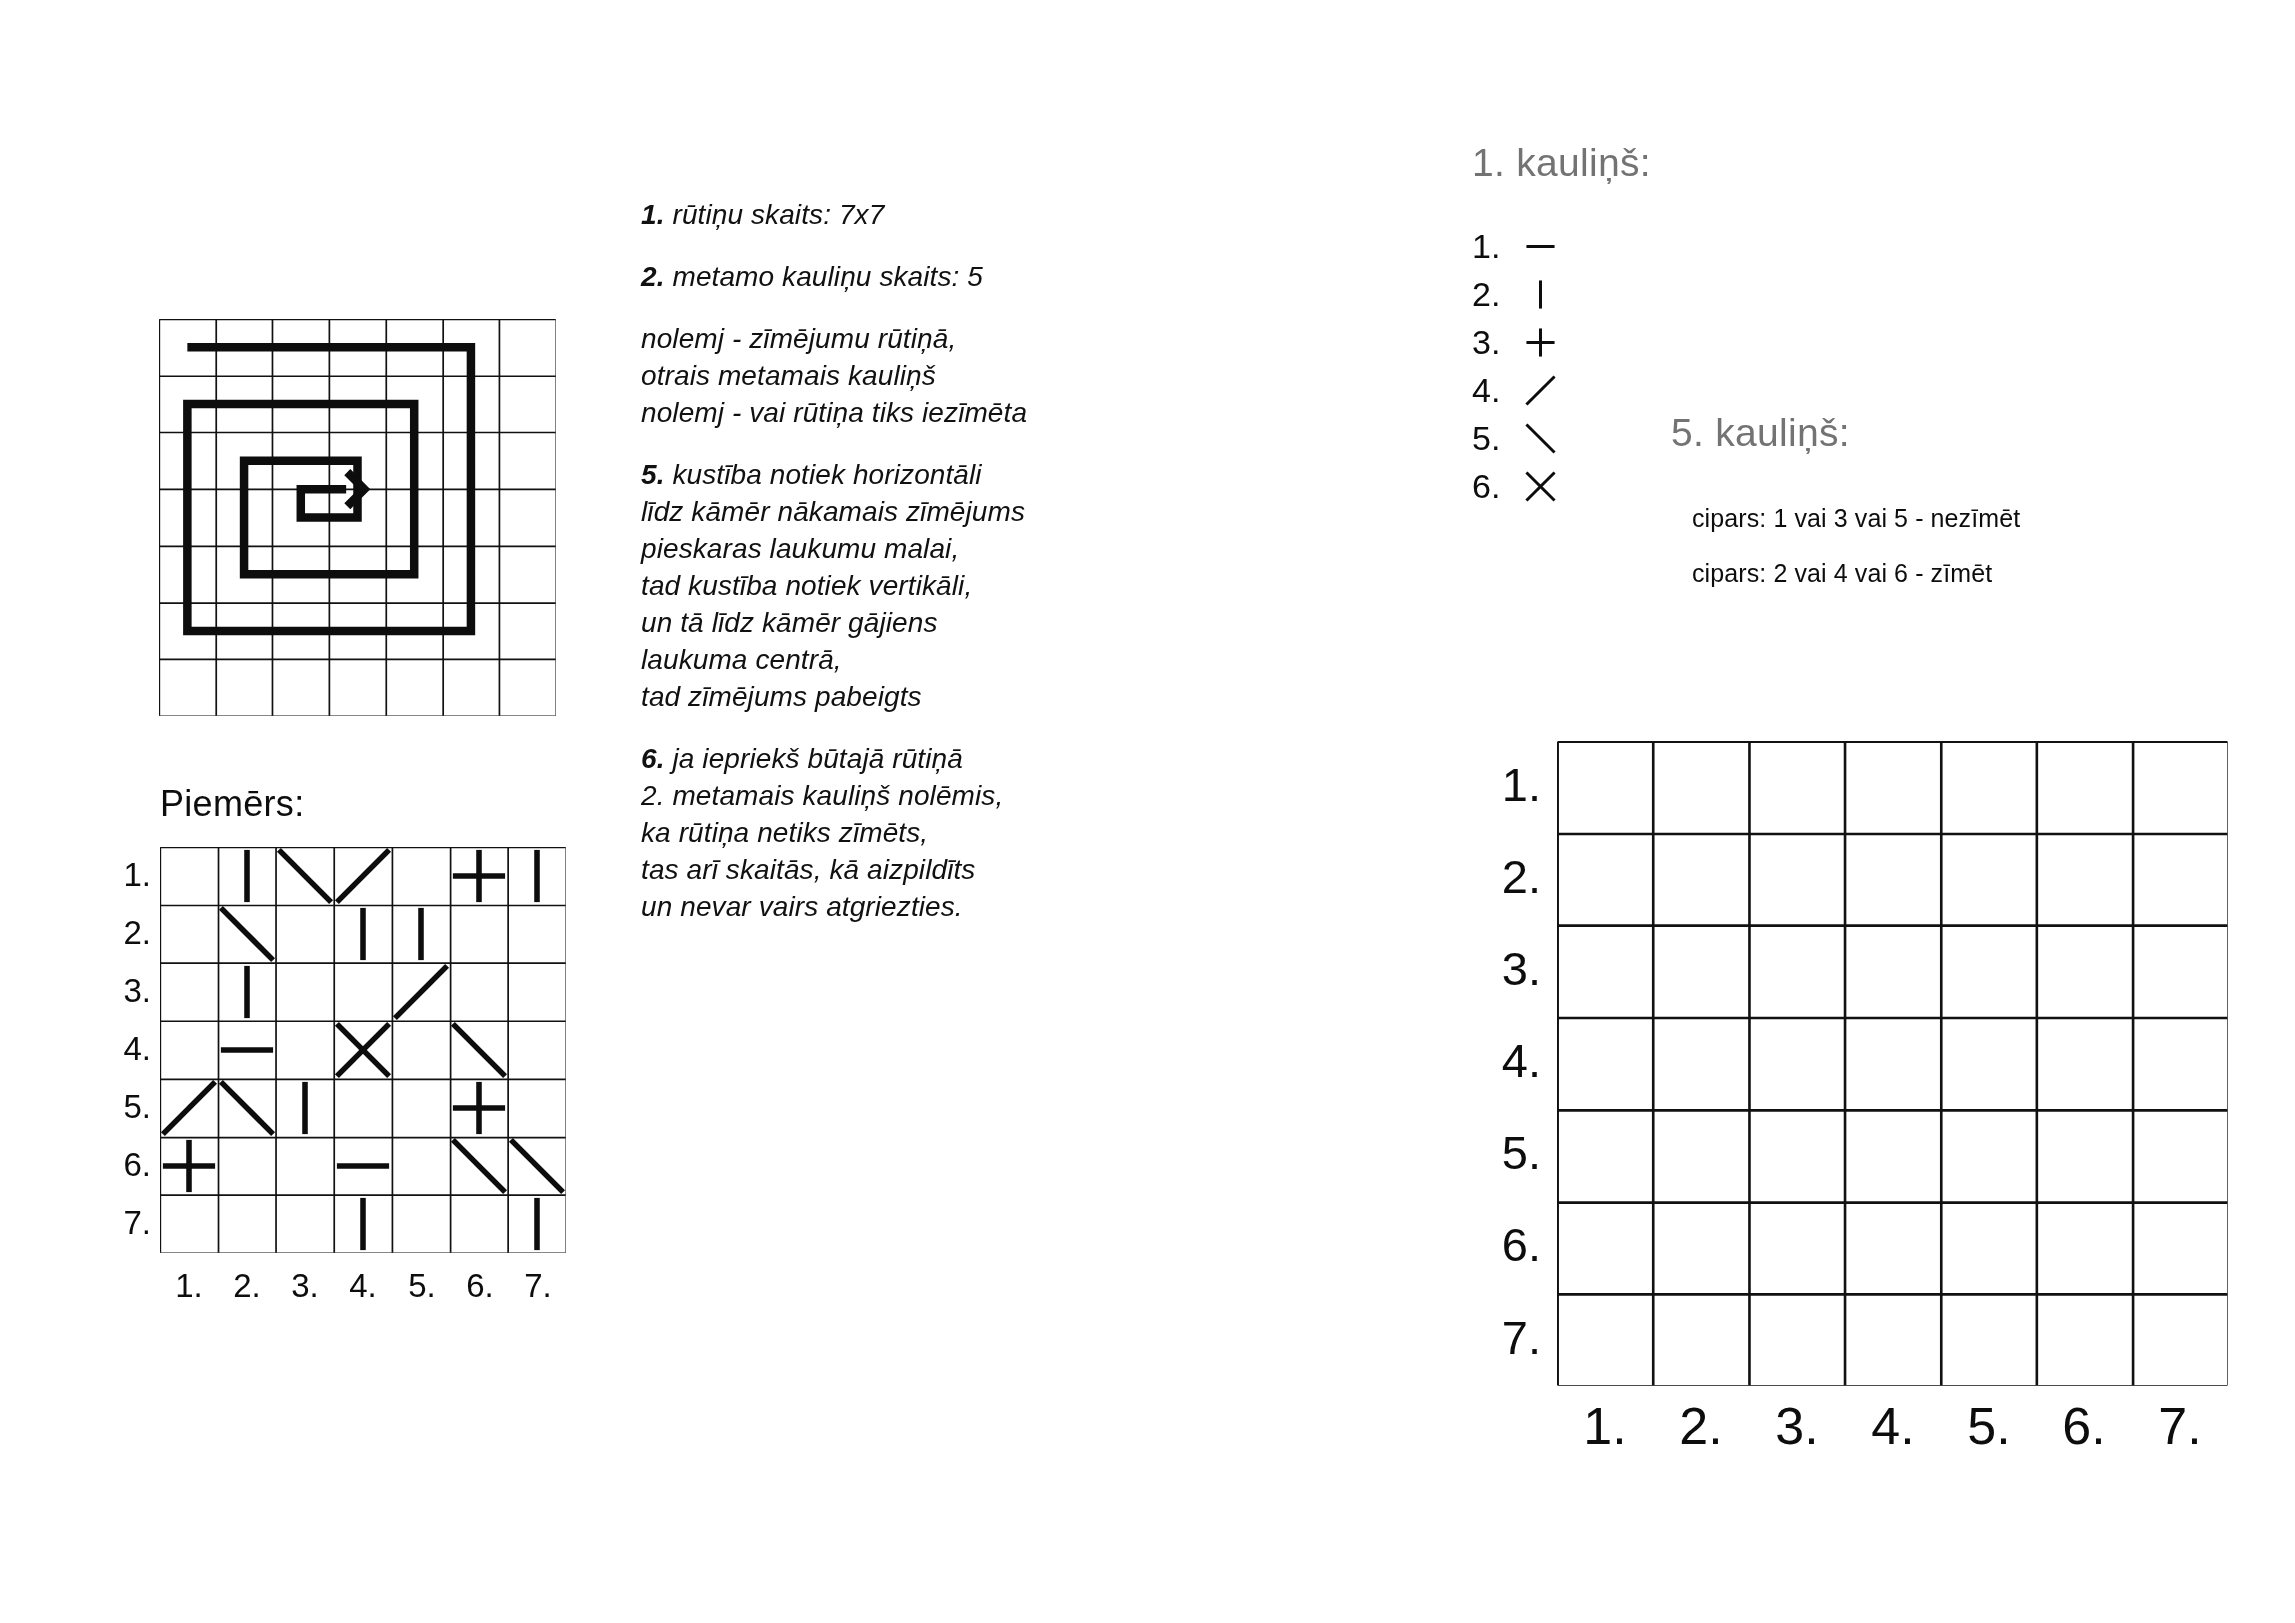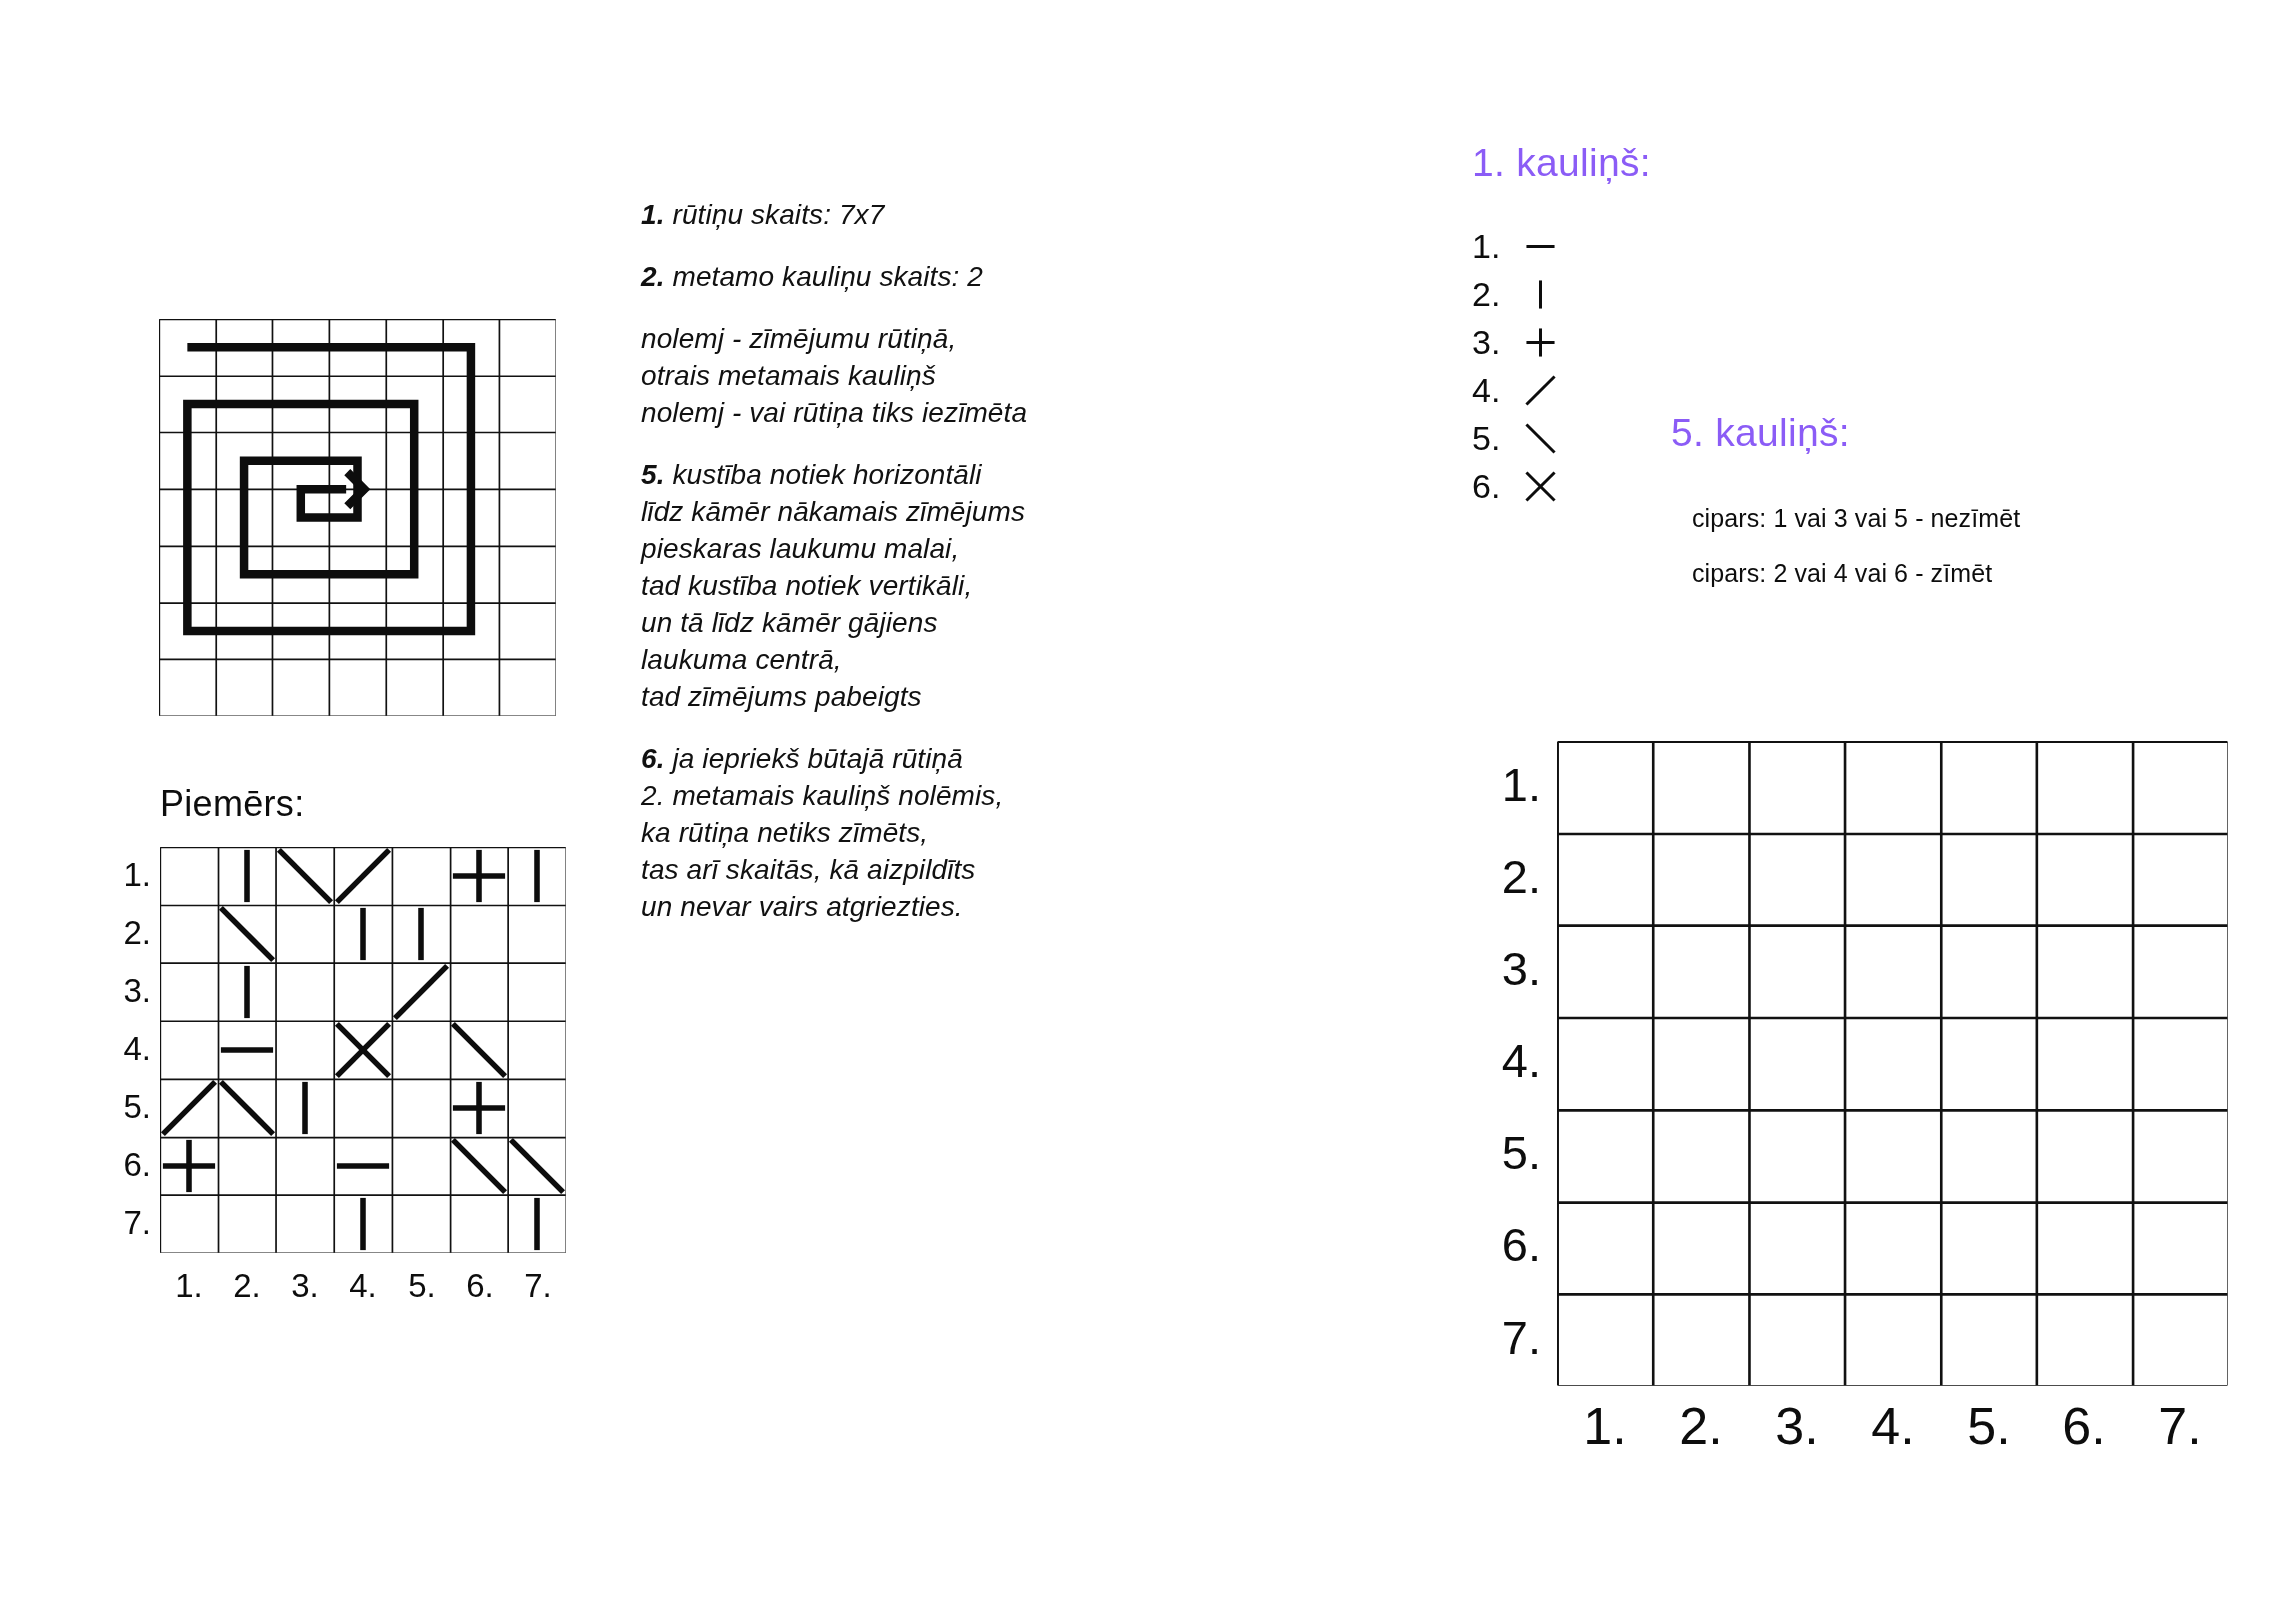--- a/index.html
+++ b/index.html
@@ -19,21 +19,21 @@
     font-size:28px;line-height:37px;letter-spacing:0.1px;
     font-weight:300;color:#111;
   }
   #instructions .para{margin-bottom:25px;}
   #instructions .para:last-child{margin-bottom:2px;}
   #instructions .num{font-weight:bold;}
   #instructions .ln{display:block;white-space:pre;font-style:italic;}
 
   
   .h-kaulins{
-    position:absolute;font-size:39px;font-weight:400;letter-spacing:0.3px;color:#8b5cf6;
+    position:absolute;font-size:39px;font-weight:400;letter-spacing:0.3px;color:#737373;
     white-space:nowrap;
   }
   .piemers-title{
     position:absolute;left:160px;top:783px;font-size:36px;font-weight:400;
     letter-spacing:0.3px;white-space:nowrap;
   }
 
   
   .dicelist{position:absolute;left:1472px;top:222px;}
   .dicerow{position:relative;height:48px;display:flex;align-items:center;}
@@ -72,21 +72,21 @@
       <path d="M43.36 43.36 L476.93 43.36 L476.93 476.93 L43.36 476.93 L43.36 130.07 L390.21 130.07 L390.21 390.21 L130.07 390.21 L130.07 216.79 L303.50 216.79 L303.50 303.50 L216.79 303.50 L216.79 260.14 L286.16 260.14" fill="none" stroke="#0d0d0d" stroke-width="13" stroke-linecap="butt" stroke-linejoin="miter"></path>
       <polyline points="287.89142857142855,234.1285714285714 313.9057142857143,260.1428571428571 287.89142857142855,286.15714285714284" fill="none" stroke="#0d0d0d" stroke-width="13" stroke-linecap="butt" stroke-linejoin="miter"></polyline>
     </svg>
 </div>
 
 <div id="instructions">
     <div class="para">
       <span class="ln"><span class="num">1.</span> <span>rūtiņu skaits: 7x7</span></span>
     </div>
     <div class="para">
-      <span class="ln"><span class="num">2.</span> <span>metamo kauliņu skaits: 2</span></span>
+      <span class="ln"><span class="num">2.</span> <span>metamo kauliņu skaits: 5</span></span>
     </div>
     <div class="para">
       <span class="ln"><span>nolemj - zīmējumu rūtiņā,</span></span>
       <span class="ln"><span>otrais metamais kauliņš</span></span>
       <span class="ln"><span>nolemj - vai rūtiņa tiks iezīmēta</span></span>
     </div>
     <div class="para">
       <span class="ln"><span class="num">5.</span> <span>kustība notiek horizontāli</span></span>
       <span class="ln"><span>līdz kāmēr nākamais zīmējums</span></span>
       <span class="ln"><span>pieskaras laukumu malai,</span></span>

